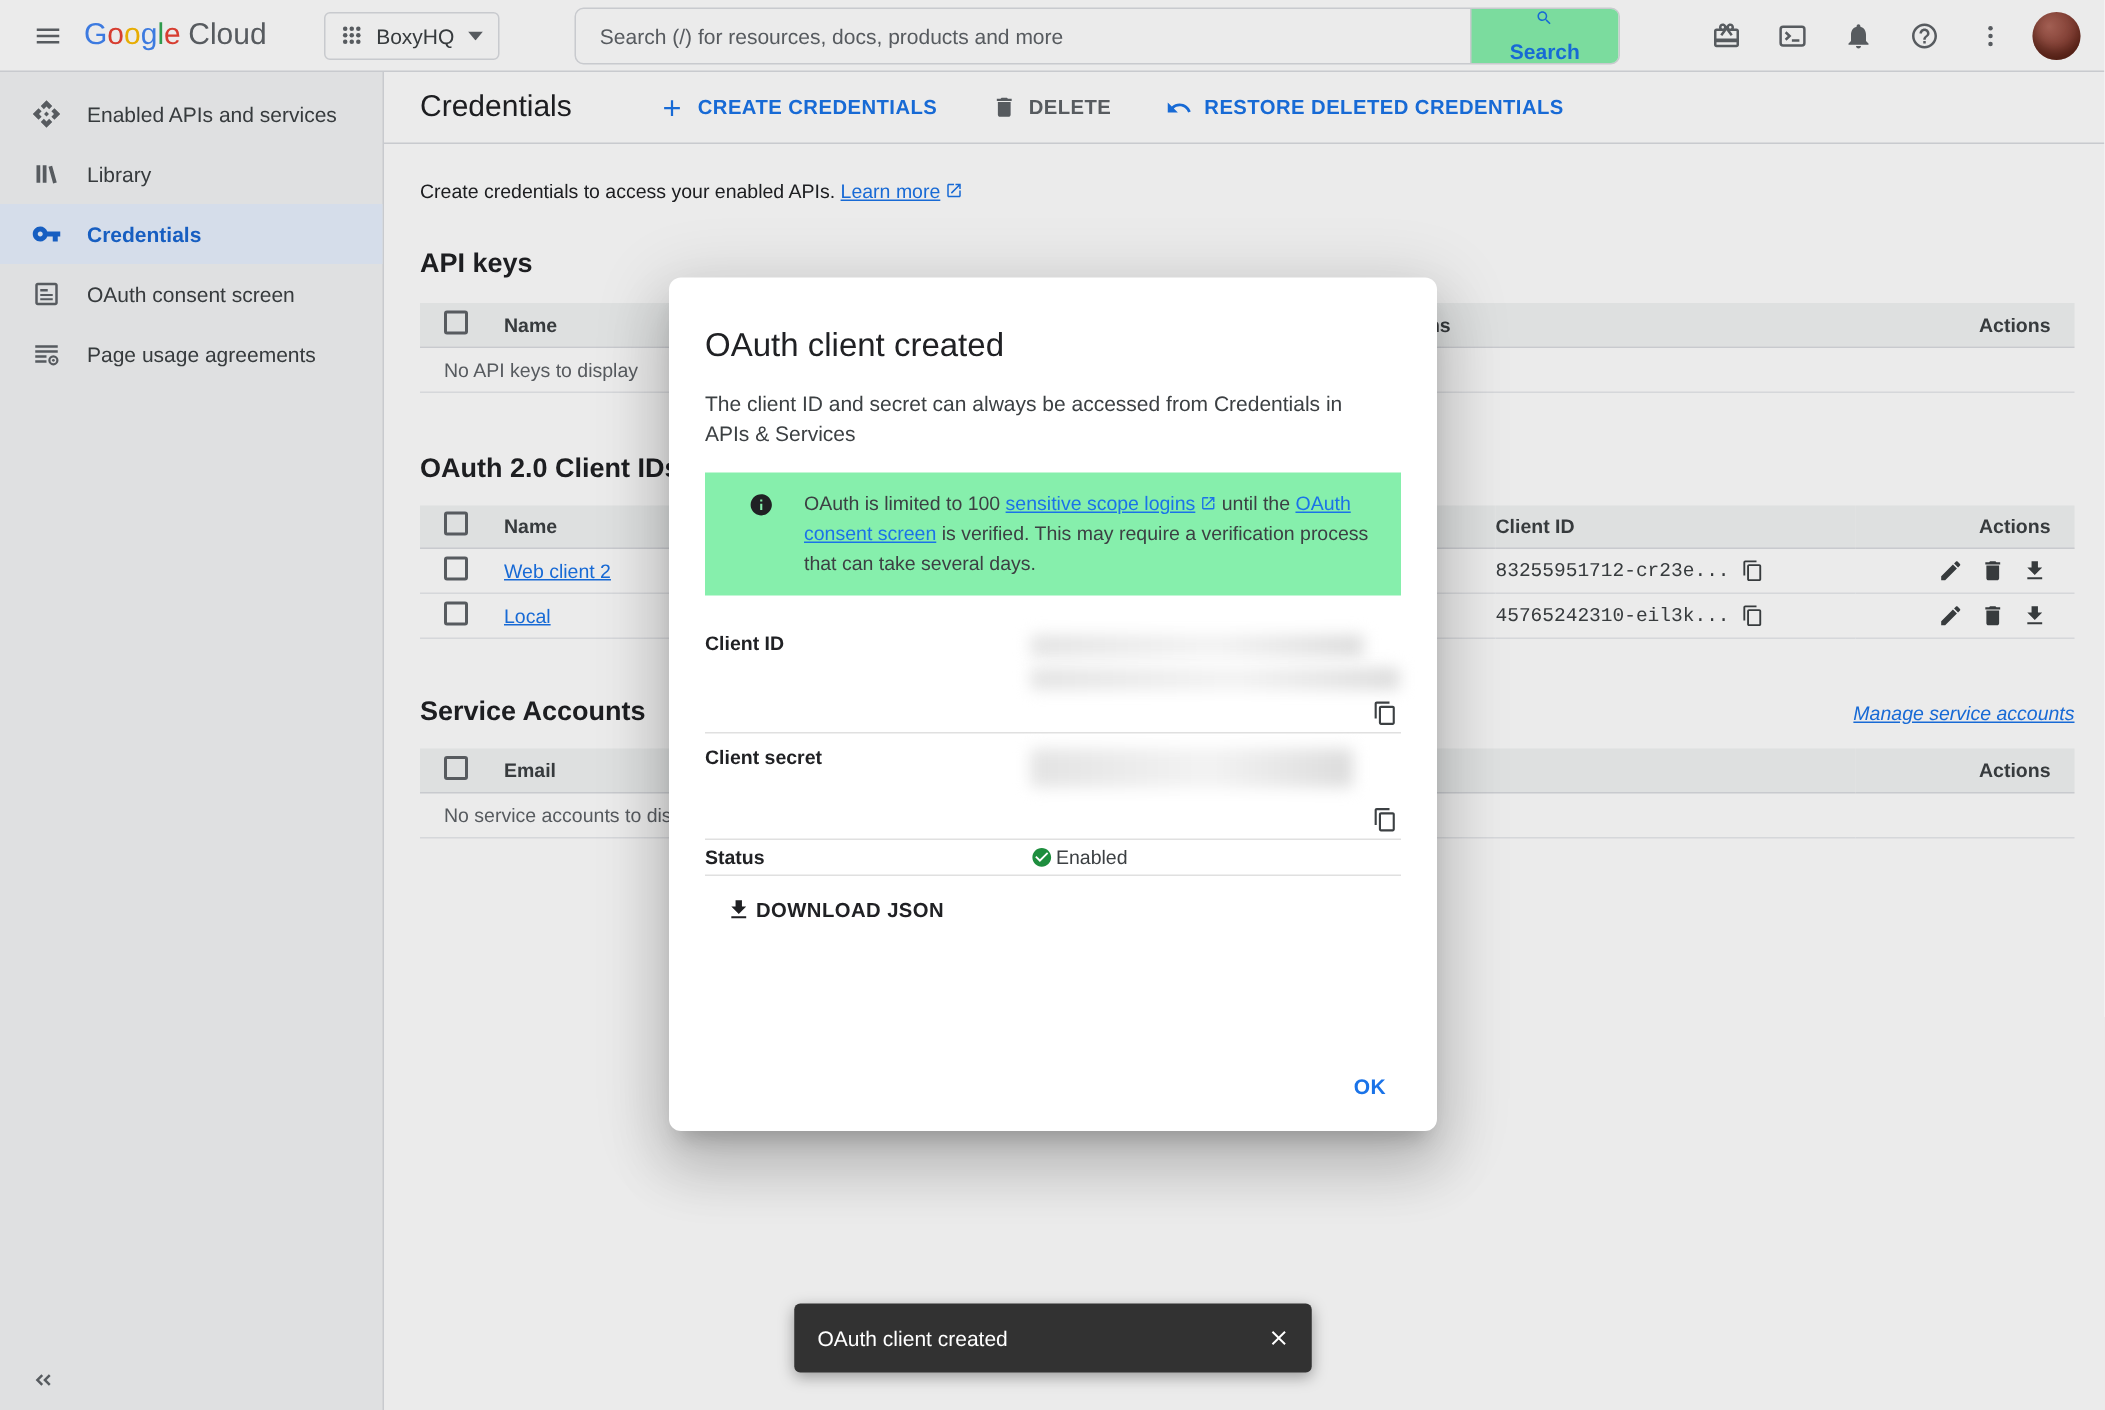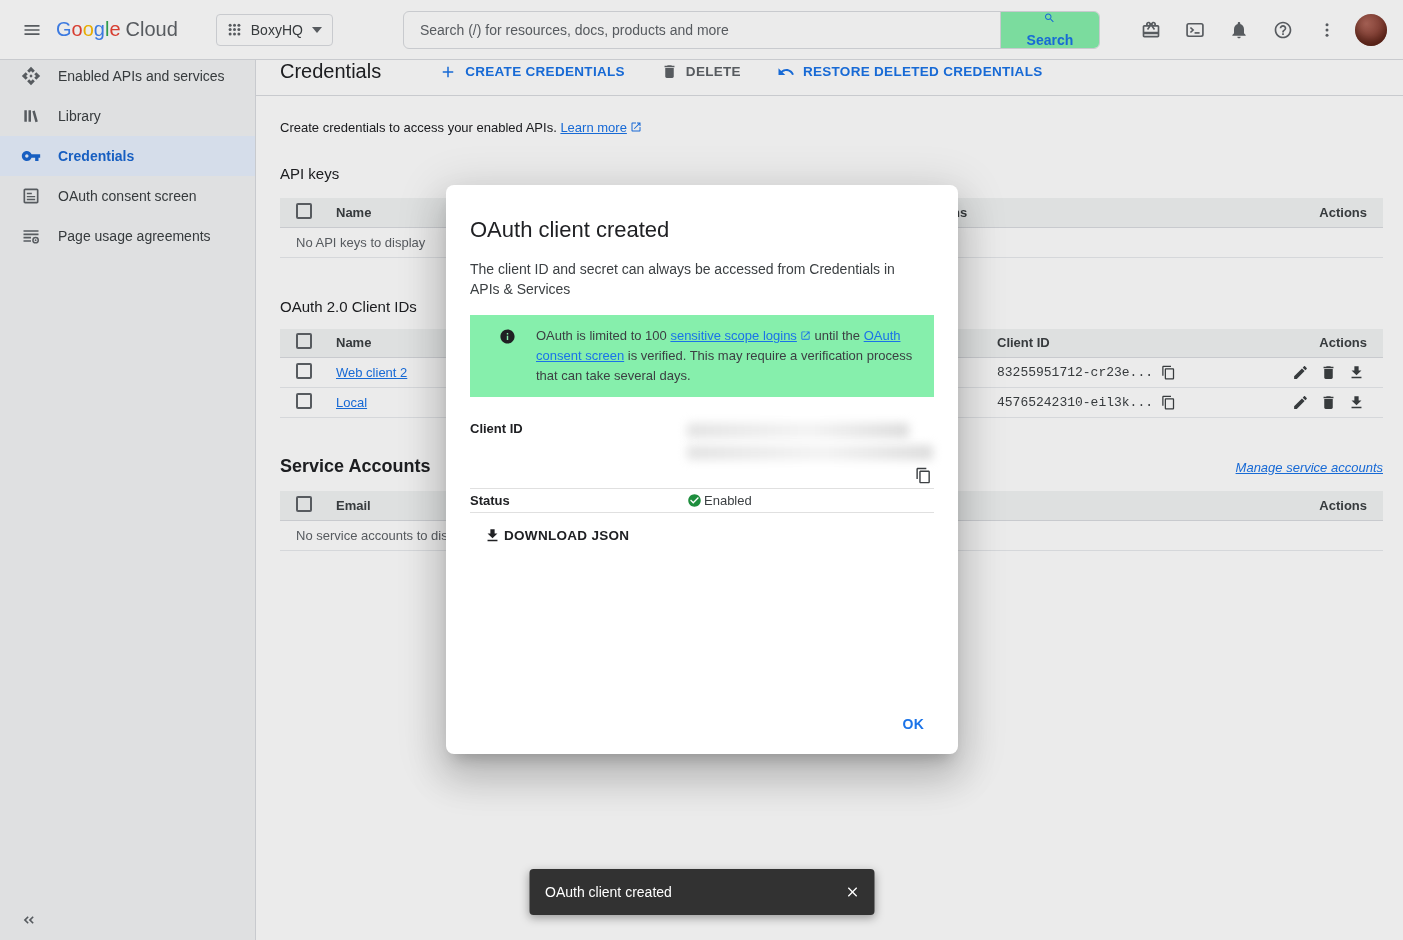--- a/index.html
+++ b/index.html
@@ -5,36 +5,36 @@
   * { box-sizing: border-box; margin: 0; padding: 0; }
   html, body { width: 1403px; height: 940px; }
   body {
     font-family: "Liberation Sans", "DejaVu Sans", sans-serif;
     background: #fff; color: #202124; overflow: hidden; position: relative;
   }
   svg { display: block; }
 
   
   .topbar {
-    position: absolute; top: 0; left: 0; right: 0; height: 60px;
+    position: absolute; top: 0; left: 0; right: 0; height: 48px;
     background: #fff; border-bottom: 1px solid #dadce0;
     display: flex; align-items: center; z-index: 10;
   }
   .menu-btn { width: 48px; height: 48px; margin-left: 8px; display: flex; align-items: center; justify-content: center; cursor: pointer; }
   .logo { font-size: 20px; display: flex; align-items: center; margin-right: 38px; cursor: pointer; white-space: nowrap; }
   .logo span { display: inline; }
   .c-blue { color: #4285F4; } .c-red { color: #EA4335; } .c-yellow { color: #FBBC04; } .c-green { color: #34A853; }
   .logo .cloud { color: #5f6368; margin-left: 5px; }
   .project-btn {
     height: 32px; border: 1px solid #dadce0; border-radius: 4px; background: #fff;
     display: flex; align-items: center; gap: 9px; padding: 0 10px; font-size: 14px; color: #3c4043;
     margin-right: 50px; cursor: pointer;
   }
   .search-wrap {
-    display: flex; height: 38px; width: 697px; border: 1px solid #dadce0; border-radius: 6px; overflow: hidden; background: #fff; margin-left: 20px;
+    display: flex; height: 38px; width: 697px; border: 1px solid #dadce0; border-radius: 6px; overflow: hidden; background: #fff;
   }
   .search-input {
     flex: 1; border: none; outline: none; padding: 0 16px; font-size: 14px; color: #3c4043;
     font-family: "Liberation Sans", sans-serif; background: transparent;
   }
   .search-input::placeholder { color: #5f6368; }
   .search-btn {
     width: 99px; background: #86efac; border: none; border-left: 1px solid #dadce0;
     display: flex; align-items: center; justify-content: center; gap: 8px;
     color: #1a73e8; font-size: 14px; font-weight: bold; cursor: pointer; font-family: "Liberation Sans", sans-serif; flex-direction: column;
@@ -69,21 +69,21 @@
   .tb-btn {
     display: flex; align-items: center; gap: 8px; font-size: 13.5px; font-weight: bold;
     letter-spacing: .3px; color: #1a73e8; cursor: pointer; background: none; border: none;
     font-family: "Liberation Sans", sans-serif;
   }
   .tb-btn.disabled { color: #5f6368; }
   .main-content { padding: 0 20px 0 24px; }
   .intro { margin-top: 24px; font-size: 13px; color: #202124; }
   .link { color: #1a73e8; text-decoration: underline; cursor: pointer; }
   .ext-ic { display: inline-block; vertical-align: -1px; margin-left: 3px; }
-  .section-heading { font-size: 15px; font-weight: normal; color: #202124; margin-top: 30px; }
+  .section-heading { font-size: 18px; font-weight: bold; color: #202124; margin-top: 30px; }
   .section-heading.mt40 { margin-top: 40px; }
   .section-row { margin-top: 38px; width: 1103px; display: flex; align-items: baseline; justify-content: space-between; }
   .section-row h2 { font-size: 18px; font-weight: bold; color: #202124; }
   .manage-link { font-size: 13px; font-style: italic; }
 
   table { border-collapse: collapse; width: 1103px; font-size: 13px; color: #3c4043; margin-top: 16px; table-layout: fixed; }
   thead th { background: #f1f3f4; font-weight: bold; height: 29px; padding: 0 8px; text-align: left; border-bottom: 1px solid #dadce0; color: #3c4043; }
   tbody td { height: 30px; padding: 0 8px; border-bottom: 1px solid #e8eaed; }
   th.col-cb, td.col-cb { width: 48px; padding-left: 16px; }
   th.col-actions { text-align: right; padding-right: 16px; }
@@ -456,20 +456,31 @@
       <div class="dlg-value">
         <div class="blur-bar bar1"></div>
         <div class="blur-bar bar2"></div>
         <span class="val-copy">
             <svg width="17" height="17" viewBox="0 0 24 24">
               <path fill="#3c4043" d="M16 1H4c-1.1 0-2 .9-2 2v14h2V3h12V1zm3 4H8c-1.1 0-2 .9-2 2v14c0 1.1.9 2 2 2h11c1.1 0 2-.9 2-2V7c0-1.1-.9-2-2-2zm0 16H8V7h11v14z"></path>
             </svg>
           </span>
       </div>
     </div>
+    <div class="dlg-row row-secret">
+      <div class="dlg-label">Client secret</div>
+      <div class="dlg-value">
+        <div class="blur-bar bar3"></div>
+        <span class="val-copy">
+            <svg width="17" height="17" viewBox="0 0 24 24">
+              <path fill="#3c4043" d="M16 1H4c-1.1 0-2 .9-2 2v14h2V3h12V1zm3 4H8c-1.1 0-2 .9-2 2v14c0 1.1.9 2 2 2h11c1.1 0 2-.9 2-2V7c0-1.1-.9-2-2-2zm0 16H8V7h11v14z"></path>
+            </svg>
+          </span>
+      </div>
+    </div>
     <div class="dlg-row row-small">
       <div class="dlg-label">Status</div>
       <div class="dlg-value status-val">
         <svg width="15" height="15" viewBox="0 0 24 24">
             <path fill="#1e8e3e" d="M12 2C6.48 2 2 6.48 2 12s4.48 10 10 10 10-4.48 10-10S17.52 2 12 2zm-2 15l-5-5 1.41-1.41L10 14.17l7.59-7.59L19 8l-9 9z"></path>
           </svg>
         <span>Enabled</span>
       </div>
     </div>
   </div>

